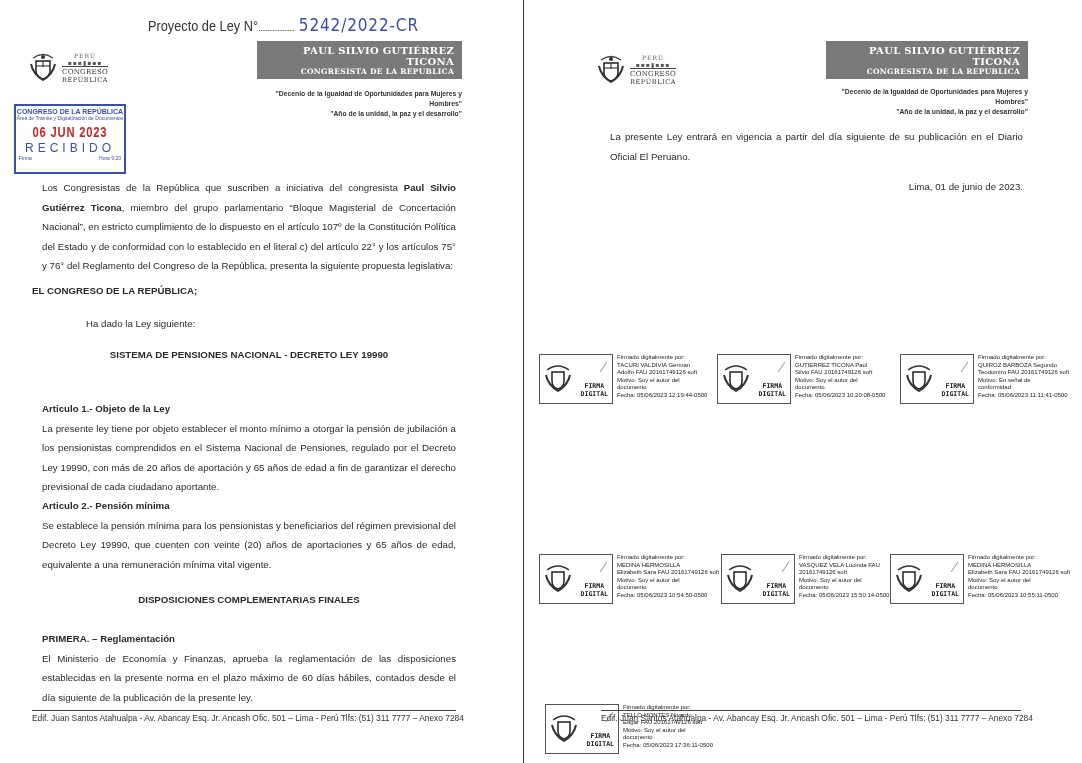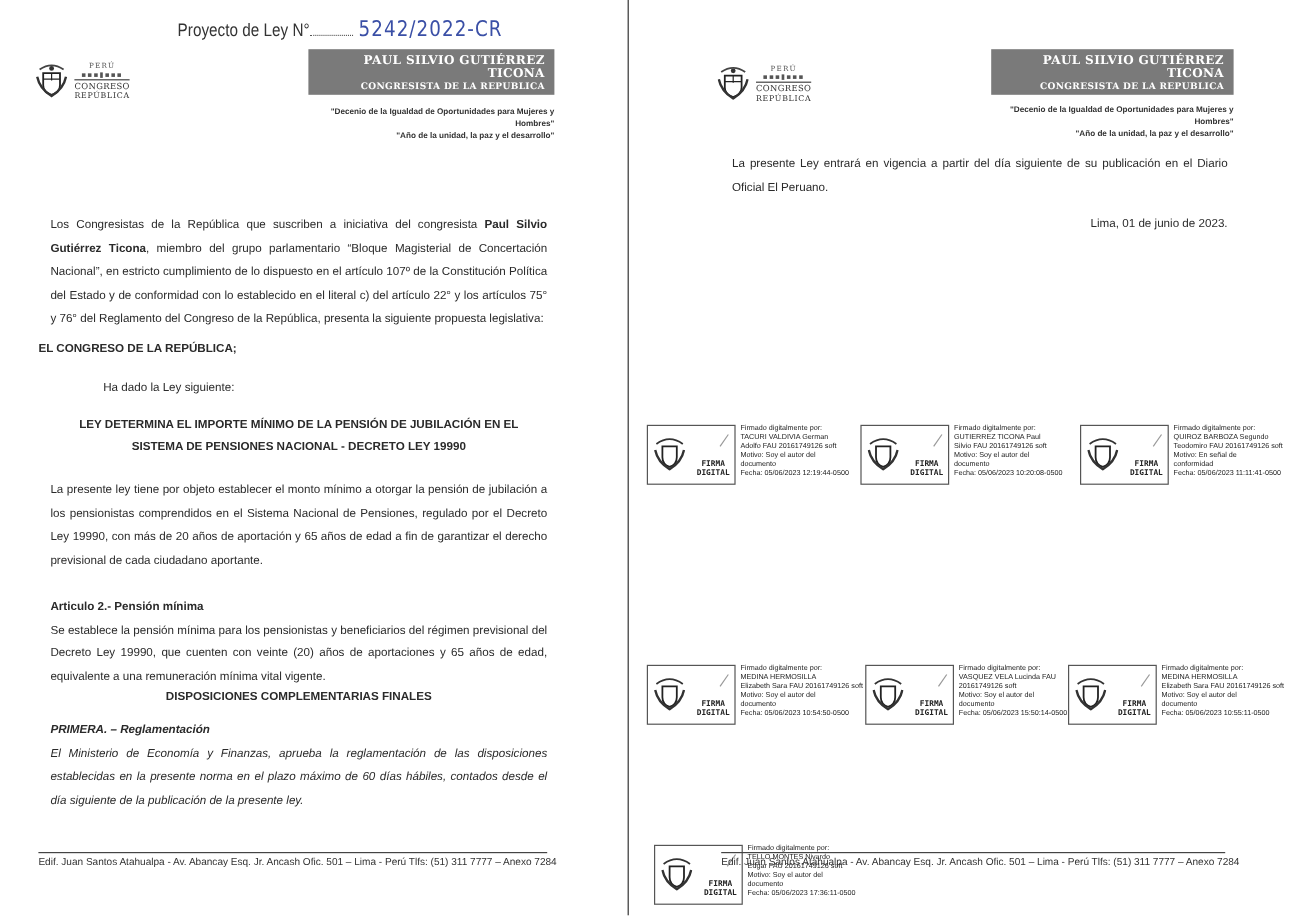--- a/index.html
+++ b/index.html
@@ -80,46 +80,56 @@
     <div class="name-banner">
       <div class="n1">PAUL SILVIO GUTIÉRREZ TICONA</div>
       <div class="n2">CONGRESISTA DE LA REPUBLICA</div>
     </div>
     <div class="slogans" style="margin-top:10px;">
       <div>"Decenio de la Igualdad de Oportunidades para Mujeres y Hombres"</div>
       <div>"Año de la unidad, la paz y el desarrollo"</div>
     </div>
   </div>
 
+  <div class="abs stamp">
+    <div class="s1">CONGRESO DE LA REPÚBLICA</div>
+    <div class="s2">Área de Trámite y Digitalización de Documentos</div>
+    <div class="s3">06 JUN 2023</div>
+    <div class="s4">RECIBIDO</div>
+    <div class="s5">
+      <span>Firma</span>
+      <span>Hora 9:20</span>
+    </div>
+  </div>
 
 
   <div class="abs body-text" style="left:42px; top:178px; width:414px;">
     <span>Los Congresistas de la República que suscriben a iniciativa del congresista </span><span class="bold">Paul Silvio Gutiérrez Ticona</span><span>, miembro del grupo parlamentario “Bloque Magisterial de Concertación Nacional”, en estricto cumplimiento de lo dispuesto en el artículo 107º de la Constitución Política del Estado y de conformidad con lo establecido en el literal c) del artículo 22° y los artículos 75° y 76° del Reglamento del Congreso de la República, presenta la siguiente propuesta legislativa:</span>
   </div>
 
   <div class="abs body-text bold" style="left:32px; top:281px;">EL CONGRESO DE LA REPÚBLICA;</div>
   <div class="abs body-text" style="left:42px; top:314px;margin-left:44px;">Ha dado la Ley siguiente:</div>
 
   <div class="abs body-text bold center" style="left:42px; top:346px; width:414px; line-height:18px;">
-    <div>LEY DETERMINA EL IMPORTE MÍNIMO DE LA PENSIÓN DE JUBILACIÓN EN EL</div>
     <div>SISTEMA DE PENSIONES NACIONAL - DECRETO LEY 19990</div>
   </div>
 
   <div class="abs" style="left:42px; top:399px; width:414px;">
+    <div class="body-text bold">Articulo 1.- Objeto de la Ley</div>
     <div class="body-text">La presente ley tiene por objeto establecer el monto mínimo a otorgar la pensión de jubilación a los pensionistas comprendidos en el Sistema Nacional de Pensiones, regulado por el Decreto Ley 19990, con más de 20 años de aportación y 65 años de edad a fin de garantizar el derecho previsional de cada ciudadano aportante.</div>
   </div>
 
   <div class="abs" style="left:42px; top:496px; width:414px;">
     <div class="body-text bold">Articulo 2.- Pensión mínima</div>
     <div class="body-text">Se establece la pensión mínima para los pensionistas y beneficiarios del régimen previsional del Decreto Ley 19990, que cuenten con veinte (20) años de aportaciones y 65 años de edad, equivalente a una remuneración mínima vital vigente.</div>
   </div>
 
-  <div class="abs body-text bold center" style="left:42px; top:571px; width:414px;">DISPOSICIONES COMPLEMENTARIAS FINALES</div>
-
-  <div class="abs" style="left:42px; top:599px; width:414px;font-style:italic;">
+  <div class="abs body-text bold center" style="left:42px; top:590px; width:414px;">DISPOSICIONES COMPLEMENTARIAS FINALES</div>
+
+  <div class="abs" style="left:42px; top:629px; width:414px;">
     <div class="body-text bold">PRIMERA. – Reglamentación</div>
     <div class="body-text">El Ministerio de Economía y Finanzas, aprueba la reglamentación de las disposiciones establecidas en la presente norma en el plazo máximo de 60 días hábiles, contados desde el día siguiente de la publicación de la presente ley.</div>
   </div>
 
   <div class="abs footer-line" style="left:32px; top:710px; width:424px;"></div>
   <div class="abs footer-text" style="left:32px; top:713px;">Edif. Juan Santos Atahualpa - Av. Abancay Esq. Jr. Ancash Ofic. 501 – Lima - Perú Tlfs: (51) 311 7777 – Anexo 7284</div>
 </div>
 
 <div class="page" id="page-right">
 

